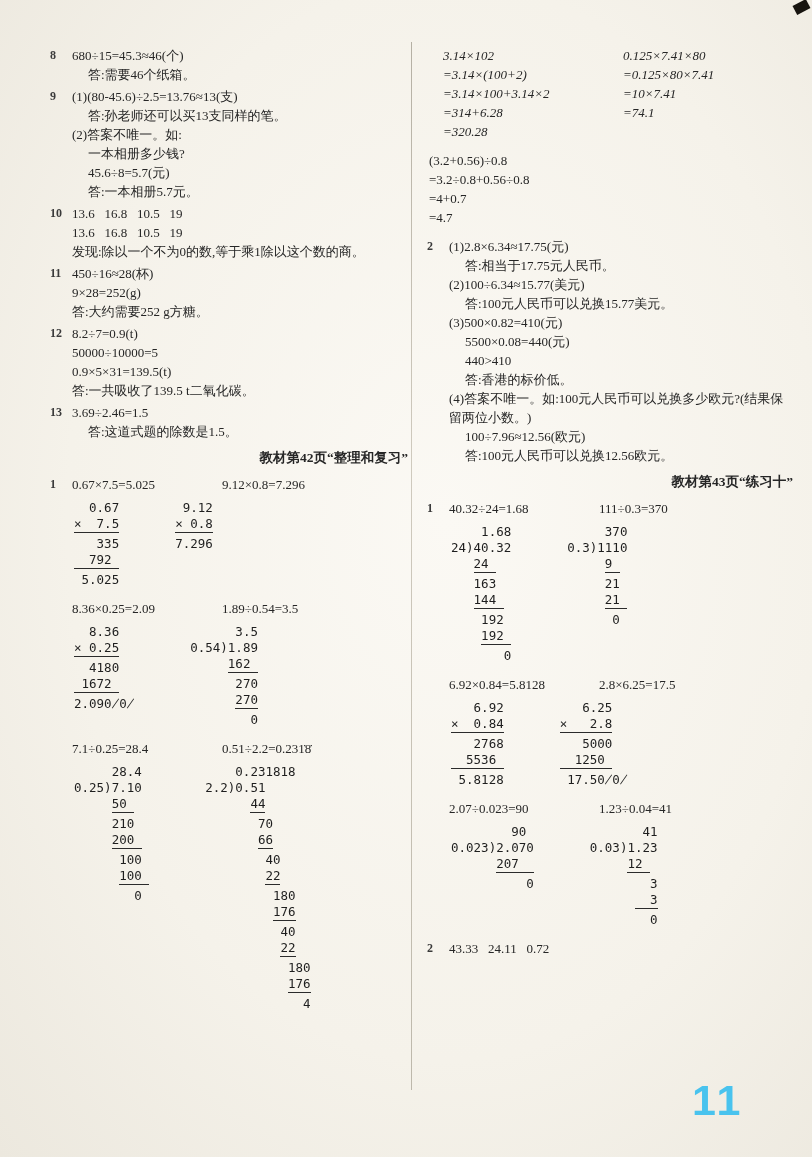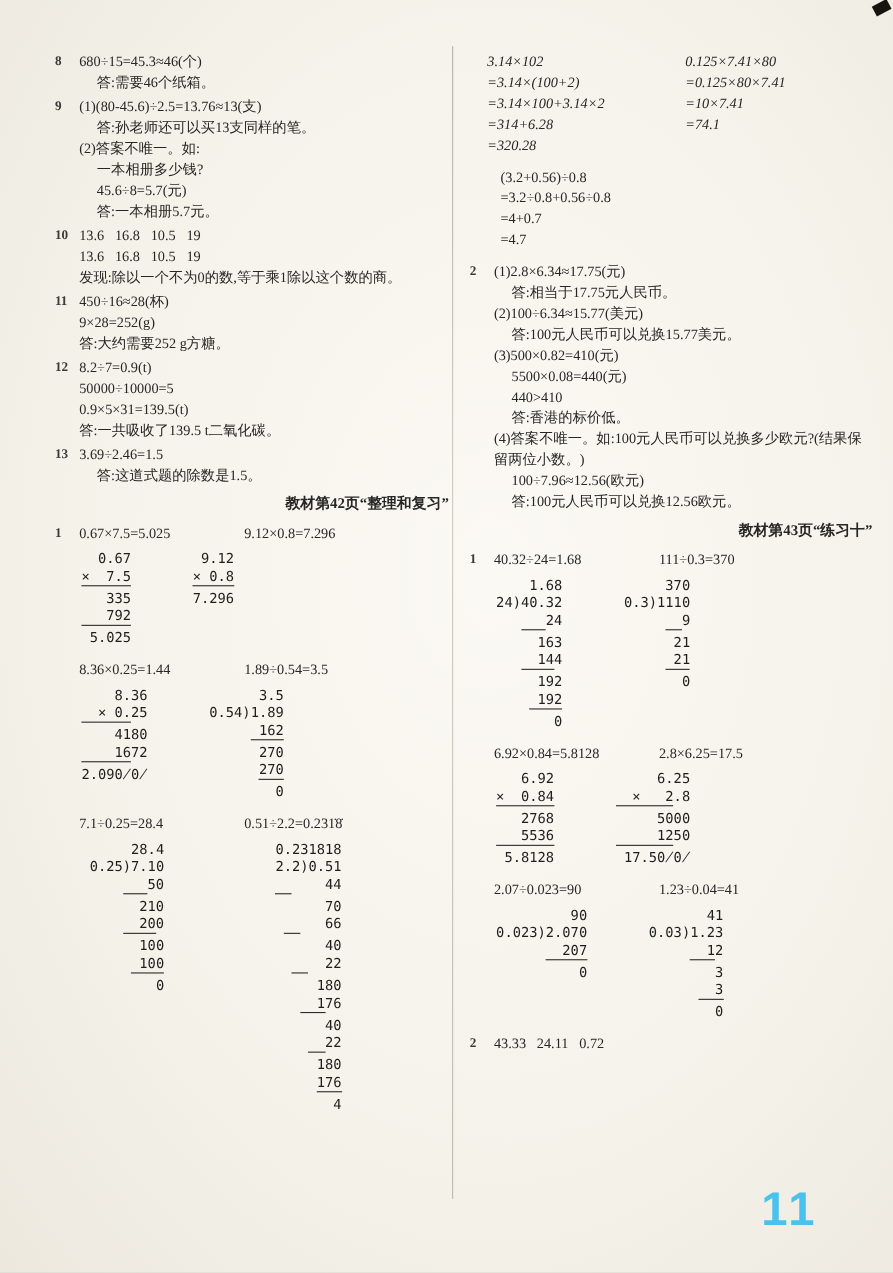--- a/index.html
+++ b/index.html
@@ -27,25 +27,25 @@
 
   .pair-row { margin-top:4px; margin-bottom:1px; }
   .pair-eqs { display:flex; flex:1; }
   .eq-l { flex:0 0 150px; font-size:13px; line-height:20px; white-space:pre; }
   .eq-r { font-size:13px; line-height:20px; white-space:pre;text-align:right; }
 
   .section-head { text-align:right; font-weight:bold; font-size:13.5px; line-height:27px; margin:3px 0 1px; }
 
   .eqcols { display:flex; margin:0 0 10px 16px;font-style:italic; }
   .eqcols .eqcol:first-child { flex:0 0 180px; }
-  .plain-lines { margin:0 0 10px 28px; }
+  .plain-lines { margin:0 0 10px 2px; }
 
   .work-row { display:flex; gap:56px; margin:5px 0 11px 24px; }
   .work { font-family:"DejaVu Sans Mono","Liberation Mono",monospace;
-          font-size:12.5px; line-height:16px; white-space:pre; color:#1e1e1e;text-align:right; }
+          font-size:12.5px; line-height:16px; white-space:pre; color:#1e1e1e; }
   .work-rule { height:4px; border-top:1.3px solid #2b2b2b; }
 
   .page-num { position:absolute; left:692px; top:1076px;
               font-family:"Liberation Sans","DejaVu Sans",sans-serif;
               font-weight:bold; font-size:43px; color:#49c3ee; letter-spacing:3px; }
 </style>
 </head>
 <body>
 
 <div class="page">
@@ -110,21 +110,21 @@
           <span class="eq-r">9.12×0.8=7.296</span>
         </div>
       </div>
       <div class="work-row">
         <div class="work"><div class="work-line">  0.67</div><div class="work-line">×  7.5</div><div class="work-rule" style="margin-left: 0ch; width: 6ch;"></div><div class="work-line">   335</div><div class="work-line">  792</div><div class="work-rule" style="margin-left: 0ch; width: 6ch;"></div><div class="work-line"> 5.025</div></div>
         <div class="work"><div class="work-line"> 9.12</div><div class="work-line">× 0.8</div><div class="work-rule" style="margin-left: 0ch; width: 5ch;"></div><div class="work-line">7.296</div></div>
       </div>
       <div class="num-item pair-row">
         <span class="item-num"></span>
         <div class="pair-eqs">
-          <span class="eq-l">8.36×0.25=1.44</span>
+          <span class="eq-l">8.36×0.25=2.09</span>
           <span class="eq-r">1.89÷0.54=3.5</span>
         </div>
       </div>
       <div class="work-row">
         <div class="work"><div class="work-line">  8.36</div><div class="work-line">× 0.25</div><div class="work-rule" style="margin-left: 0ch; width: 6ch;"></div><div class="work-line">  4180</div><div class="work-line"> 1672</div><div class="work-rule" style="margin-left: 0ch; width: 6ch;"></div><div class="work-line">2.090̸0̸</div></div>
         <div class="work"><div class="work-line">      3.5</div><div class="work-line">0.54)1.89</div><div class="work-line">     162</div><div class="work-rule" style="margin-left: 5ch; width: 4ch;"></div><div class="work-line">      270</div><div class="work-line">      270</div><div class="work-rule" style="margin-left: 6ch; width: 3ch;"></div><div class="work-line">        0</div></div>
       </div>
       <div class="num-item pair-row">
         <span class="item-num"></span>
         <div class="pair-eqs">

